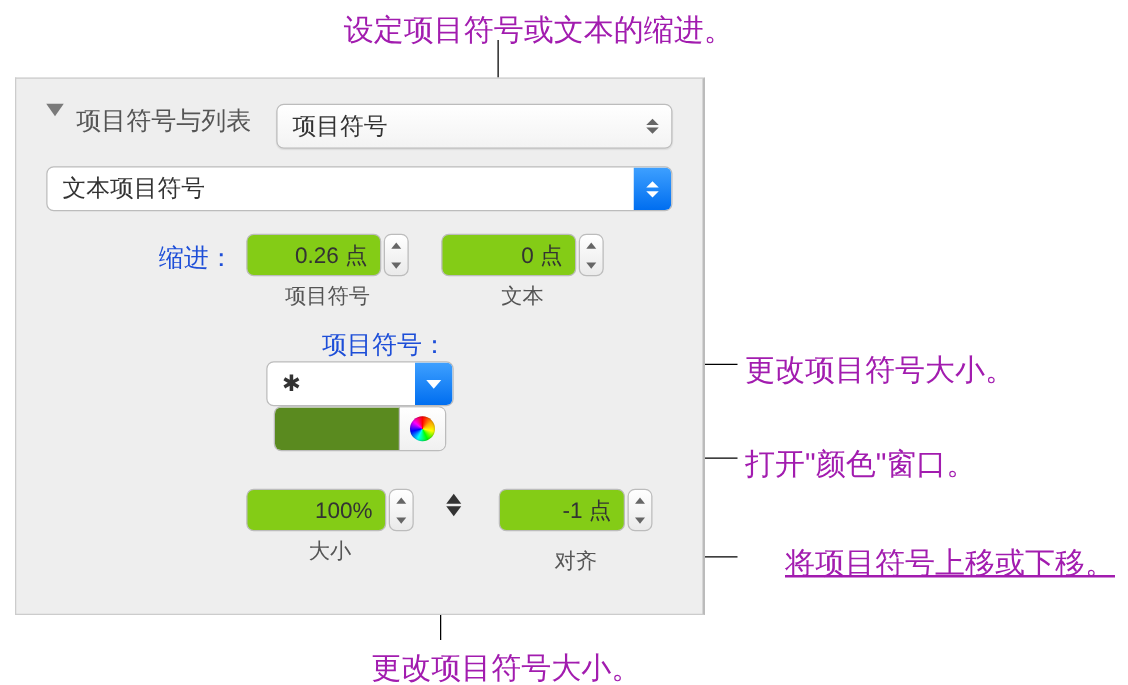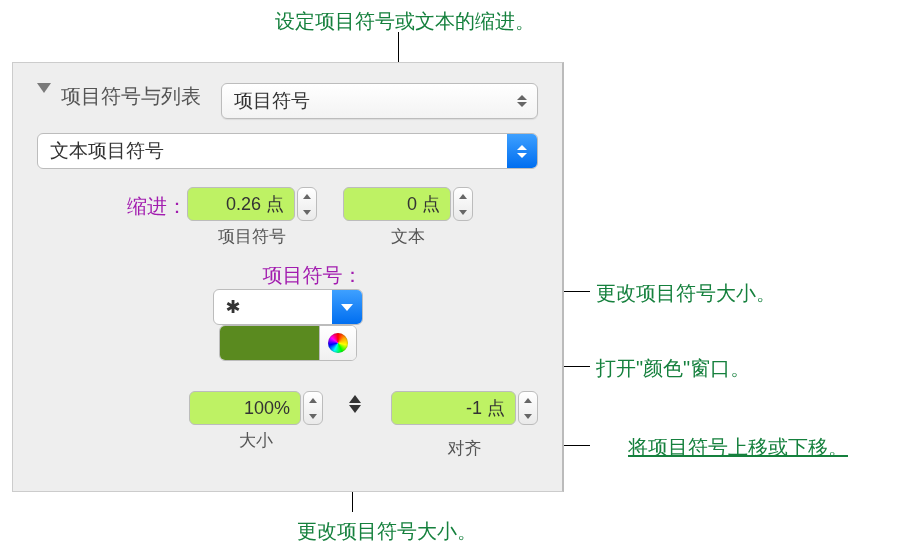--- a/index.html
+++ b/index.html
@@ -7,22 +7,22 @@
       font-family: -apple-system, "Helvetica Neue", sans-serif;
       font-size: 18px;
       color: #333;
       background: #fff;
       width: 902px;
       height: 548px;
       position: relative;
     }
     .annotation {
       position: absolute;
-      font-size: 20px;
-      color: #15803d;
+      font-size: 24px;
+      color: #a21caf;
       white-space: nowrap;
     }
     .line {
       position: absolute;
       background: #000;
     }
     .panel {
       position: absolute;
       left: 12px;
       top: 62px;
@@ -108,31 +108,31 @@
     .blue-single-arrow {
       width: 30px;height:100%;
       background: linear-gradient(#3ea0ff, #006ef0);
       display:flex;align-items:center;justify-content:center;
     }
     .blue-single-arrow .down {
       width:0;height:0;border-left:6px solid transparent;border-right:6px solid transparent;border-top:7px solid #fff;
     }
     .field-label {
       font-size: 20px;
-      color: #a21caf;
+      color: #1d4ed8;
       text-align: right;
-      margin-right: 0;
+      margin-right: 10px;
     }
     .stepper-group {
       display: flex;
       align-items: center;
       gap: 2px;
     }
     .num-field {
-      background: #bef264;
+      background: #84cc16;
       border: 1px solid #bcbcbc;
       border-radius: 6px;
       height: 34px;
       width: 108px;
       padding: 0 10px;
       text-align: right;
       font-size: 18px;
       display: flex;
       align-items: center;
       justify-content: flex-end;
@@ -310,21 +310,21 @@
             </div>
         </div>
         <div class="sublabel" style="margin-top:4px;">大小</div>
       </div>
       <div class="align-icon" style="margin-top:4px;">
           <span class="au"></span>
           <span class="ad"></span>
         </div>
       <div>
         <div class="stepper-group">
-          <div class="num-field" style="width:125px;">
+          <div class="num-field" style="width:101px;">
               <span>-1 点</span>
             </div>
           <div class="stepper">
               <div>
                 <span class="u"></span>
               </div>
               <div>
                 <span class="d"></span>
               </div>
             </div>

